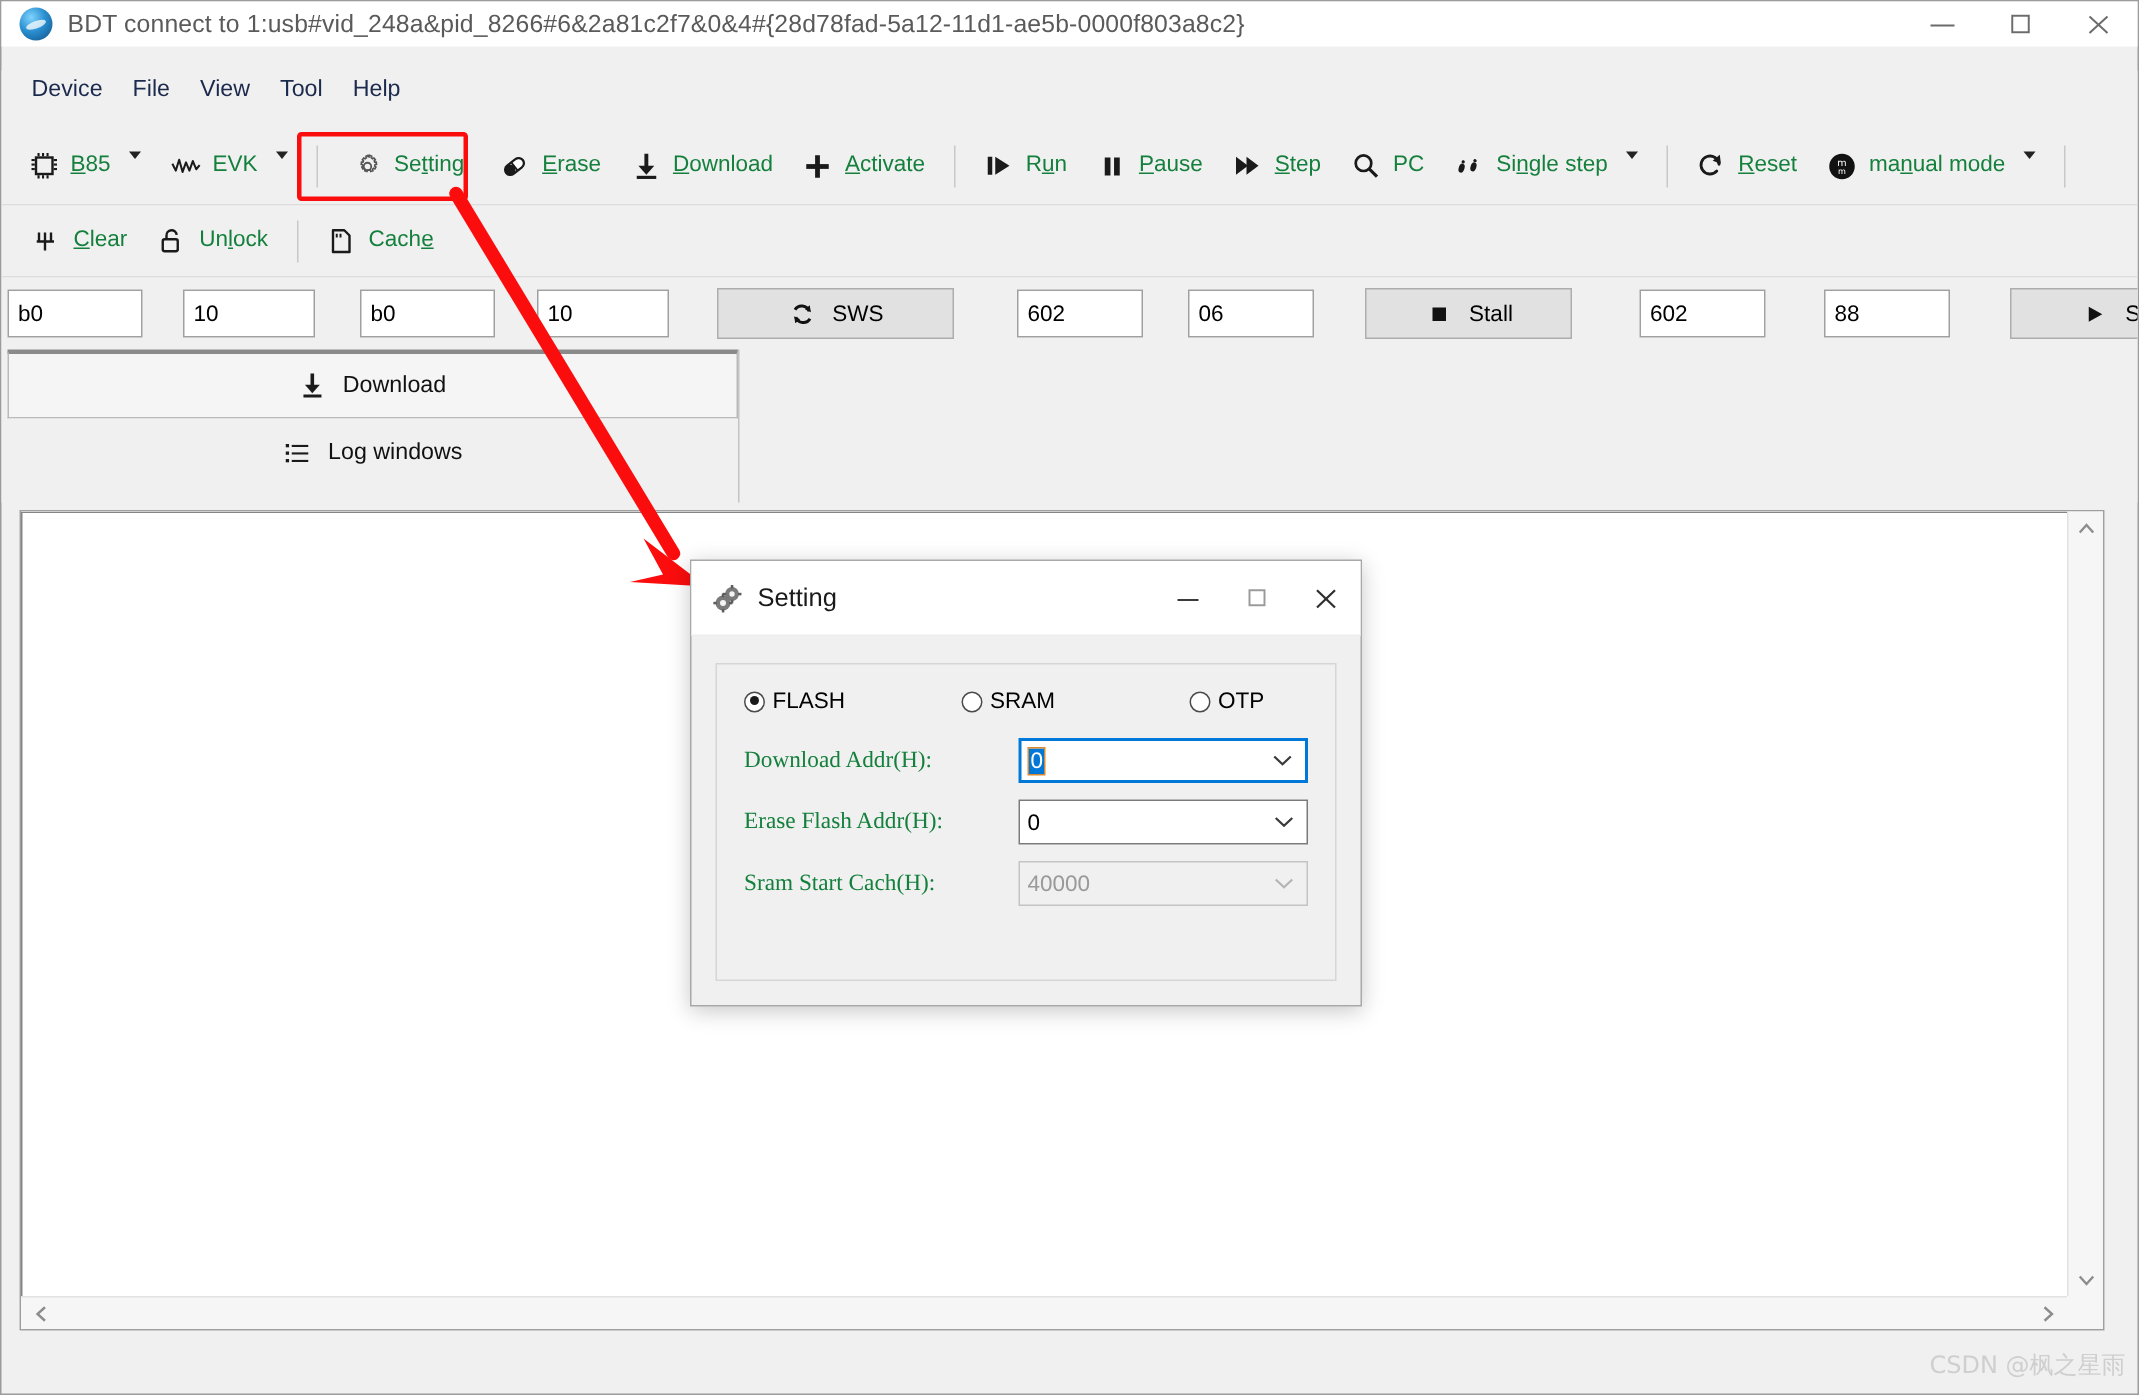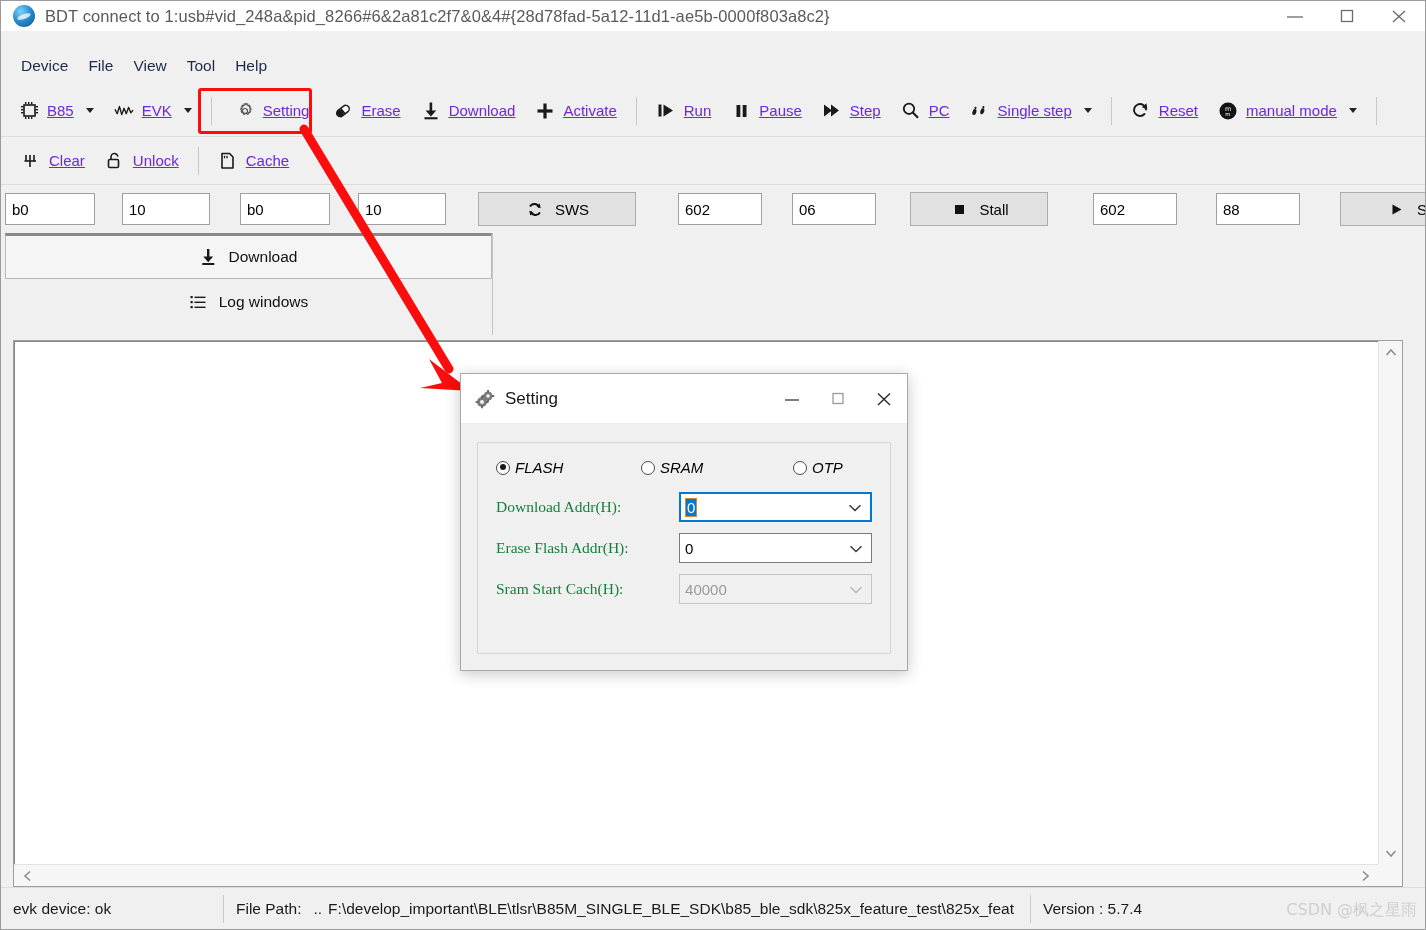--- a/index.html
+++ b/index.html
@@ -40,41 +40,40 @@
   .win-controls { margin-left: auto; display: flex; height: 46px; }
   .win-btn {
     width: 52px; height: 46px; display: flex; align-items: center; justify-content: center;
   }
   .win-btn svg { display: block; }
 
   
   .menubar {
     position: absolute; left: 0; top: 46px; right: 0; height: 38px;
     background: #f0f0f0;
-    display: flex; align-items: center; padding-left: 10px;
+    display: flex; padding-left: 10px;
   }
   .menu-item {
     font-size: 15.5px; color: #1c2a4d; padding: 4px 10px; white-space: nowrap;
   }
 
   
   .toolbar {
     position: absolute; left: 0; right: 0;
     background: #f0f0f0;
     display: flex; align-items: center;
     border-bottom: 1px solid #dcdcdc;
   }
   #toolbar1 { top: 84px; height: 52px; padding-left: 8px; }
   #toolbar2 { top: 136px; height: 48px; padding-left: 10px; }
   .tb-btn {
-    display: flex; align-items: center; gap: 8px;
+    display: flex; align-items: flex-start; gap: 8px;
     padding: 5px 10px; white-space: nowrap;
-    font-size: 15px; color: #6d28d9;
+    font-size: 15px; color: #15803d;
     position: relative;
-    text-decoration: underline;
   }
   .tb-btn .lbl { text-decoration: none; }
   .tb-btn .lbl u { text-decoration: underline; }
   .tb-ico {
     width: 20px; height: 20px; display: flex; align-items: center; justify-content: center;
     flex: none;
   }
   .caret {
     width: 0; height: 0; margin-left: 4px;
     border-left: 4.5px solid transparent; border-right: 4.5px solid transparent;
@@ -182,21 +181,21 @@
   .dlg-title-text { font-size: 17px; color: #1a1a1a; }
   .dlg-wc { margin-left: auto; display: flex; }
   .dlg-wbtn {
     width: 46px; height: 50px; display: flex; align-items: center; justify-content: center;
   }
   .dlg-body { padding: 18px 16px; }
   .group {
     border: 1px solid #d6d6d6; background: #f0f0f0;
     padding: 16px 18px 20px 18px; height: 212px;
   }
-  .radio-row { display: flex; align-items: flex-start; margin-bottom: 16px; font-style: italic; }
+  .radio-row { display: flex; align-items: flex-start; margin-bottom: 16px; }
   .radio {
     display: flex; align-items: center; gap: 5px; font-size: 15px; color: #000;
   }
   .radio .circ {
     width: 14px; height: 14px; border: 1.6px solid #4a4a4a; border-radius: 50%;
     position: relative; flex: none; background: #fff;
   }
   .radio.on .circ::after {
     content: ""; position: absolute; left: 2.6px; top: 2.6px;
     width: 6.2px; height: 6.2px; border-radius: 50%; background: #1a1a1a;
@@ -677,25 +676,16 @@
                   <polyline points="1.5,1.8 7,7 12.5,1.8" fill="none" stroke="#b5b5b5" stroke-width="1.5"></polyline>
                 </svg>
             </span>
           </span>
         </div>
 
       </div>
     </div>
   </div>
 
-  <div class="statusbar">
-    <div class="st-cell" style="width:222px;">evk device: ok</div>
-    <div class="st-sep"></div>
-    <div class="st-cell">File Path:</div>
-    <div class="st-cell" style="padding-left:0;padding-right:6px;">..</div>
-    <div class="st-cell st-path" style="padding-left:0;">F:\develop_important\BLE\tlsr\B85M_SINGLE_BLE_SDK\b85_ble_sdk\825x_feature_test\825x_feat</div>
-    <div class="st-sep" style="margin-left:4px;"></div>
-    <div class="st-cell">Version : 5.7.4</div>
-  </div>
 
   <div class="watermark">CSDN @枫之星雨</div>
 
 </div>
 
 </body></html>

